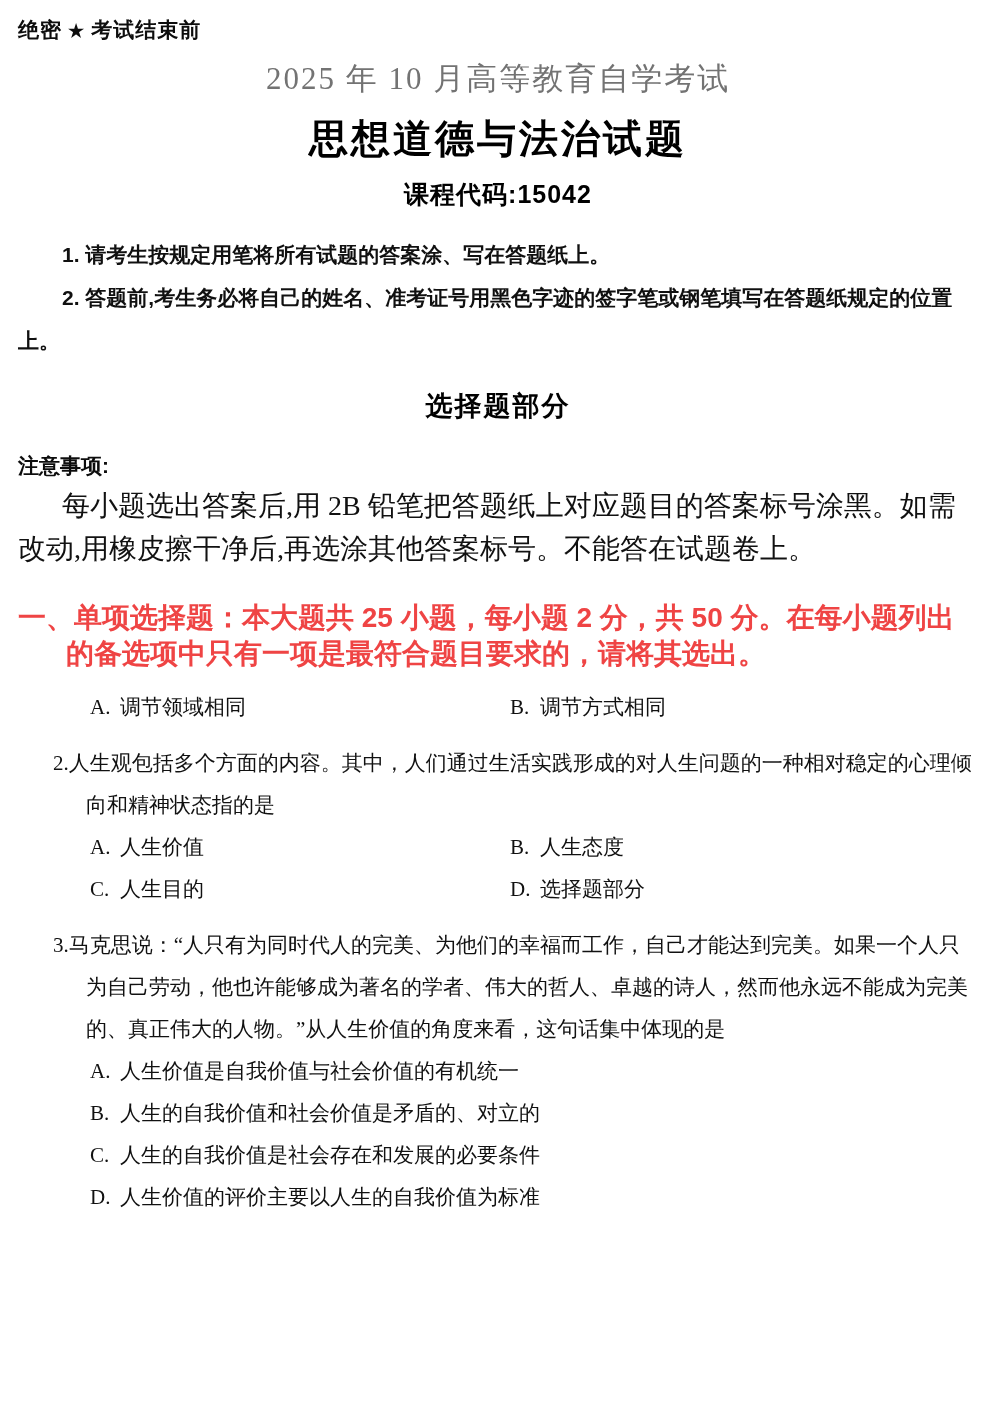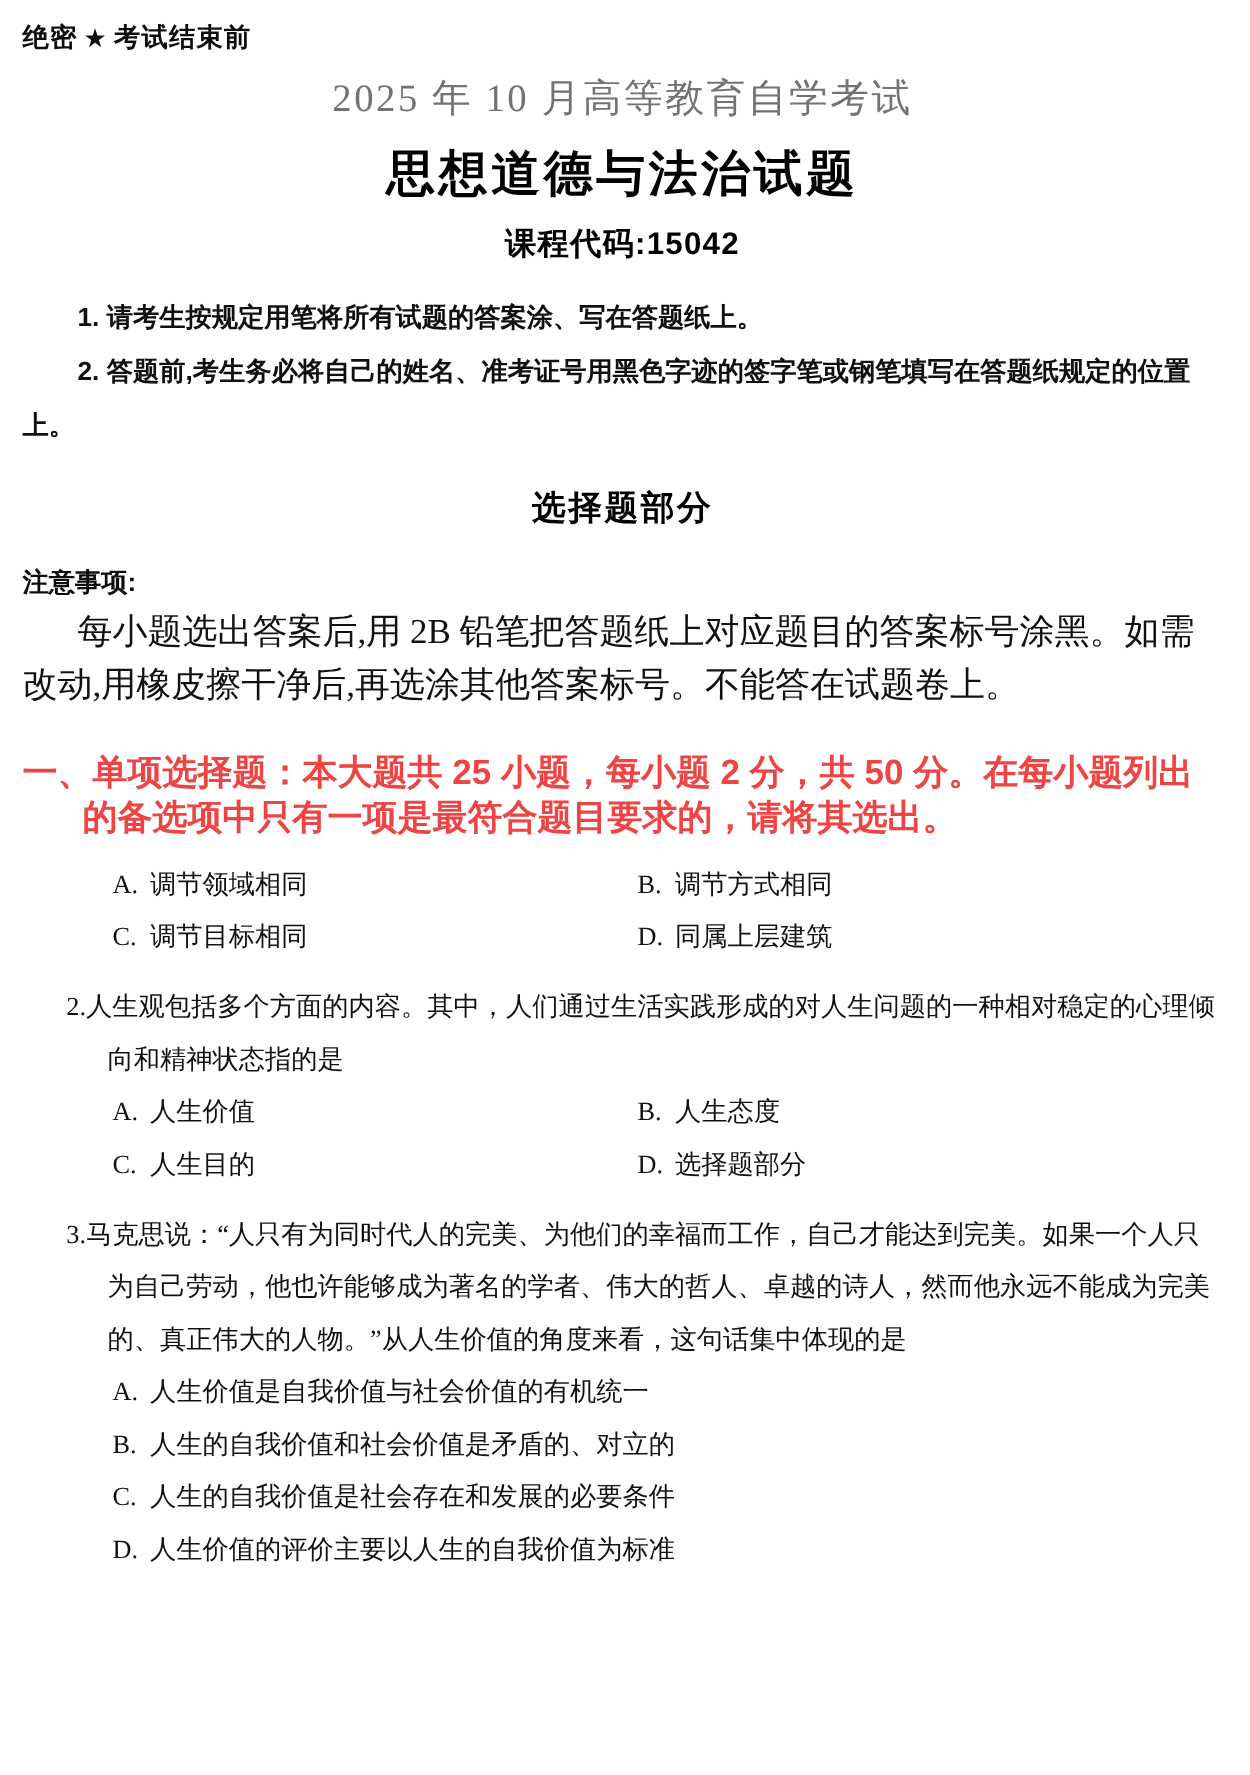--- a/index.html
+++ b/index.html
@@ -120,24 +120,20 @@
     <div class="notice-body">每小题选出答案后,用 2B 铅笔把答题纸上对应题目的答案标号涂黑。如需改动,用橡皮擦干净后,再选涂其他答案标号。不能答在试题卷上。</div>
   </div>
 
   <div class="group-heading">一、单项选择题：本大题共 25 小题，每小题 2 分，共 50 分。在每小题列出的备选项中只有一项是最符合题目要求的，请将其选出。</div>
 
   <div class="question">
     <div class="opt-row two-col">
       <div class="opt"><span class="opt-letter">A.</span><span>调节领域相同</span></div>
       <div class="opt"><span class="opt-letter">B.</span><span>调节方式相同</span></div>
     </div>
-    <div class="opt-row two-col">
-      <div class="opt"><span class="opt-letter">C.</span><span>调节目标相同</span></div>
-      <div class="opt"><span class="opt-letter">D.</span><span>同属上层建筑</span></div>
-    </div>
   </div>
 
   <div class="question">
     <div class="q-stem"><span class="q-num">2.</span><span>人生观包括多个方面的内容。其中，人们通过生活实践形成的对人生问题的一种相对稳定的心理倾向和精神状态指的是</span></div>
     <div class="opt-row two-col">
       <div class="opt"><span class="opt-letter">A.</span><span>人生价值</span></div>
       <div class="opt"><span class="opt-letter">B.</span><span>人生态度</span></div>
     </div>
     <div class="opt-row two-col">
       <div class="opt"><span class="opt-letter">C.</span><span>人生目的</span></div>

